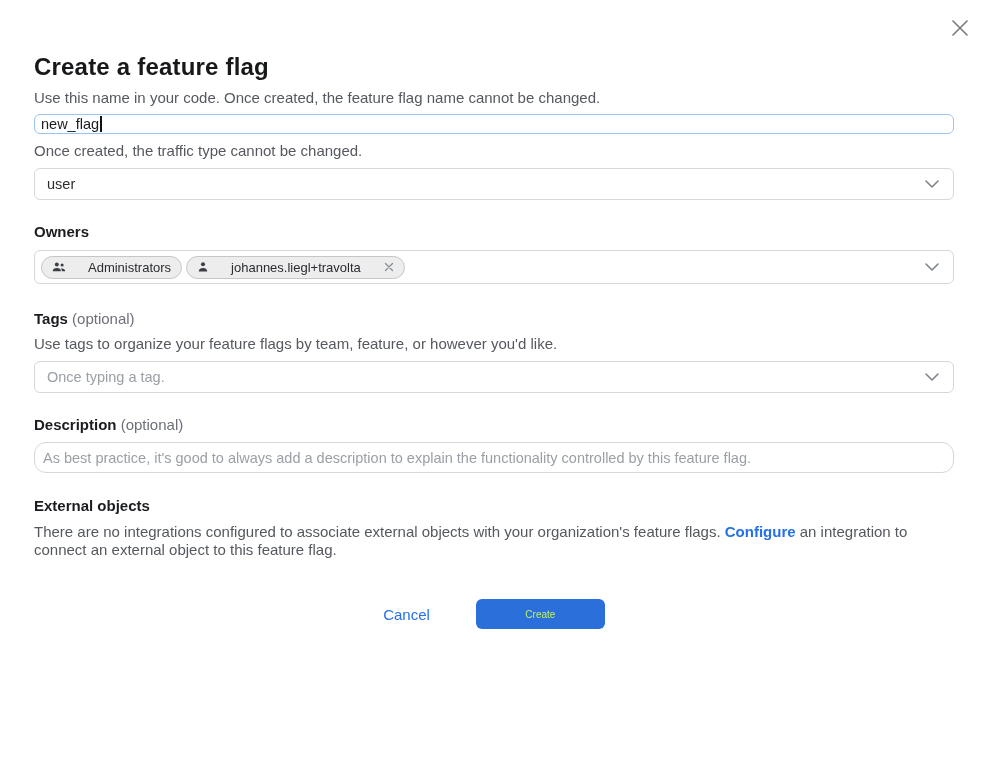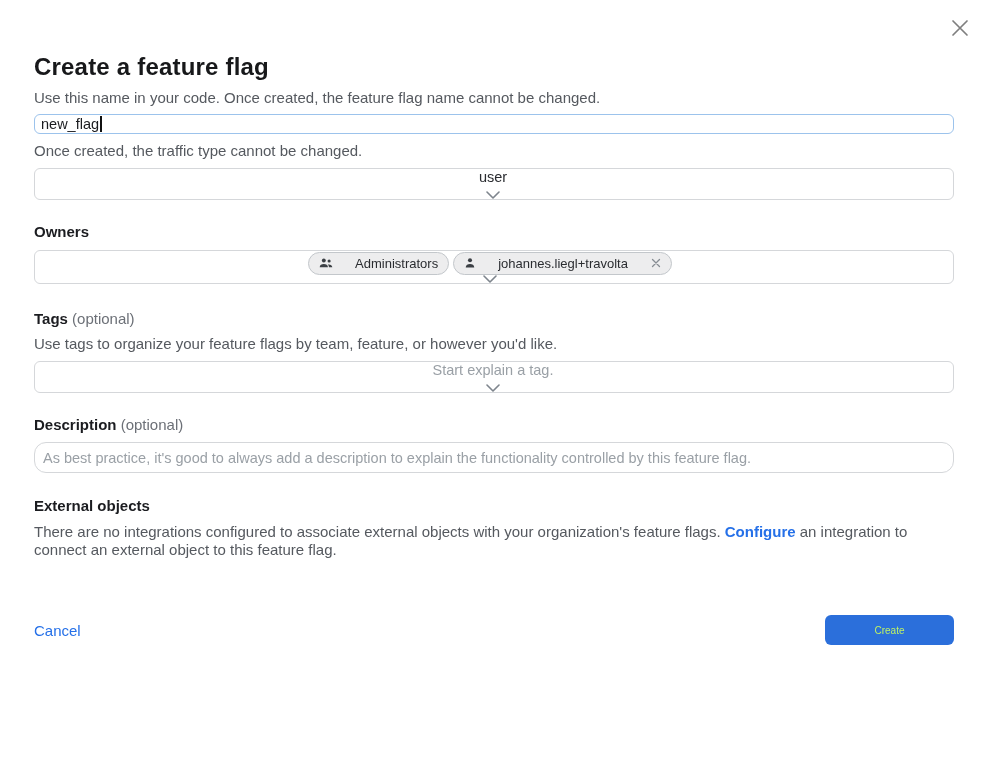--- a/index.html
+++ b/index.html
@@ -56,21 +56,21 @@
     animation: blink 1.1s steps(1) infinite;
   }
   @keyframes blink { 50% { opacity: 0; } }
 
   .selectbox {
     margin-top: 9px; width: 100%; height: 32px;
     border: 1px solid #d5d7da; border-radius: 6px;
     display: flex; align-items: center;
     padding: 0 14px 0 12px;
     font-size: 14.5px; color: #2a2c30;
-    background: #fff; cursor: pointer; flex-direction: column;
+    background: #fff; cursor: pointer;
   }
   .selectbox .grow { flex: 1; }
   .placeholder { color: #9aa0a6; }
 
   .owners-box {
     margin-top: 10px; height: 34px; padding: 0 14px 0 6px;
   }
   .chips { display: flex; gap: 4px; flex: 1; align-items: center; }
   .chip {
     display: inline-flex; align-items: center; gap: 22px;
@@ -87,22 +87,22 @@
   }
 
   .external-text {
     margin: 9px 0 0 0; font-size: 15px; line-height: 18px; color: #55595f;
   }
   .external-text a {
     color: #2570e8; font-weight: 700; text-decoration: none; cursor: pointer;
   }
 
   .footer {
-    margin-top: 56px;
-    display: flex; justify-content: space-between; align-items: center;
+    margin-top: 40px;
+    display: flex; justify-content: center; align-items: center;
   }
   .cancel-link {
     background: none; border: none; padding: 0;
     font-family: inherit; font-size: 15px; color: #2570e8;
     margin-right: 46px; cursor: pointer;
   }
   .create-btn {
     width: 129px; height: 30px;
     background: #2b6fdb; color: #bef264;
     border: none; border-radius: 6px;
@@ -176,21 +176,21 @@
         </svg>
     </span>
   </div>
 
   <div class="field-label mt-tags-label">
     <span>Tags</span>
     <span class="optional">(optional)</span>
   </div>
   <div class="helper">Use tags to organize your feature flags by team, feature, or however you'd like.</div>
   <div class="selectbox">
-    <span class="grow placeholder">Start explain a tag.</span>
+    <span class="grow placeholder">Once typing a tag.</span>
     <span style="display:inline-flex;">
       <svg width="14" height="8" viewBox="0 0 14 8">
           <path d="M1 1l6 6 6-6" stroke="#7e858d" stroke-width="1.6" fill="none" stroke-linecap="round" stroke-linejoin="round"></path>
         </svg>
     </span>
   </div>
 
   <div class="field-label mt-desc-label">
     <span>Description</span>
     <span class="optional">(optional)</span>

